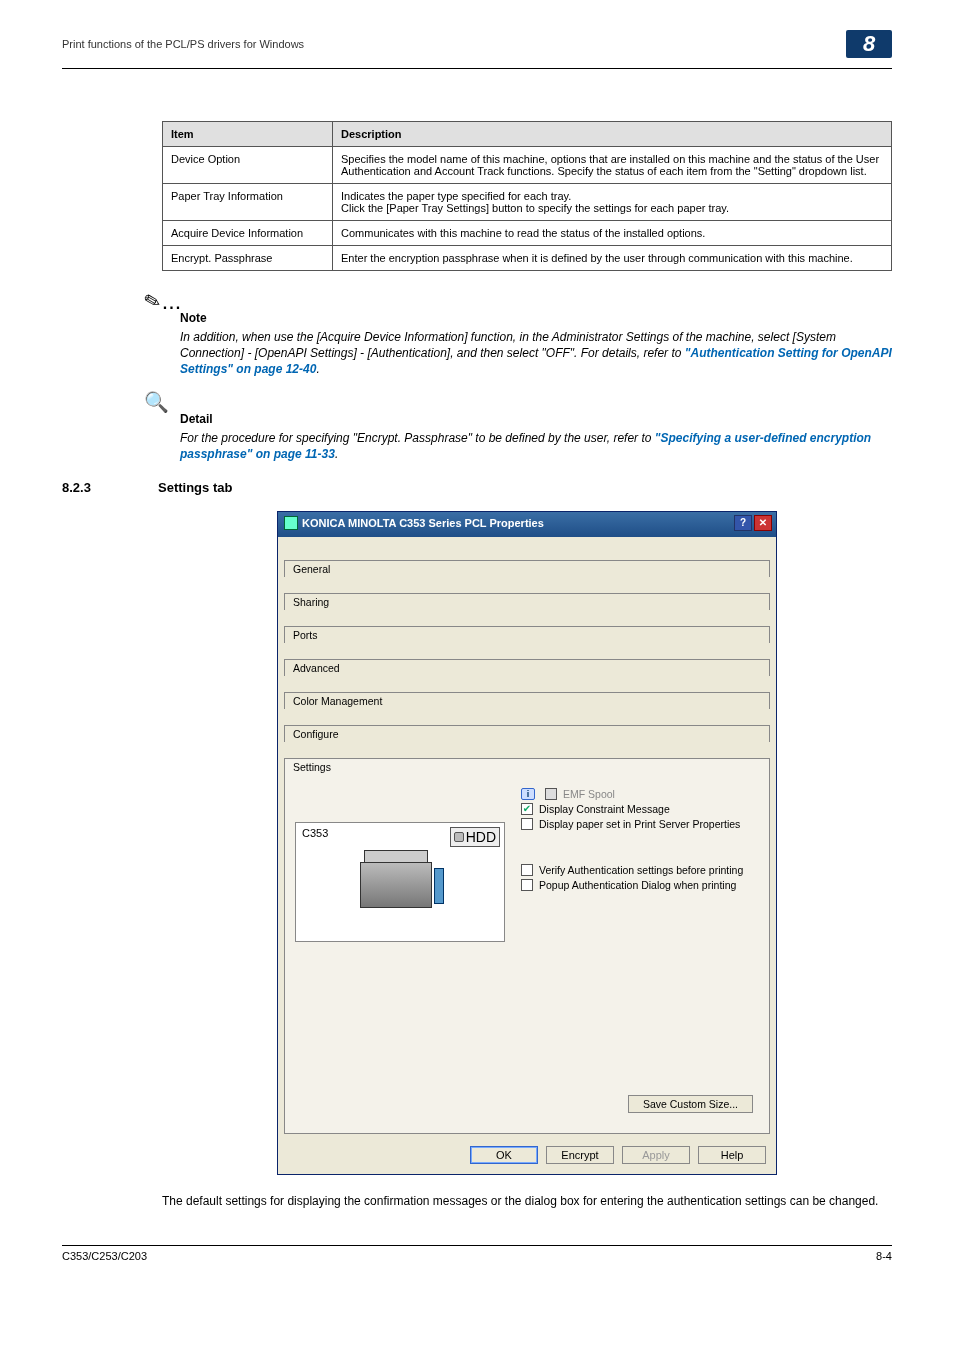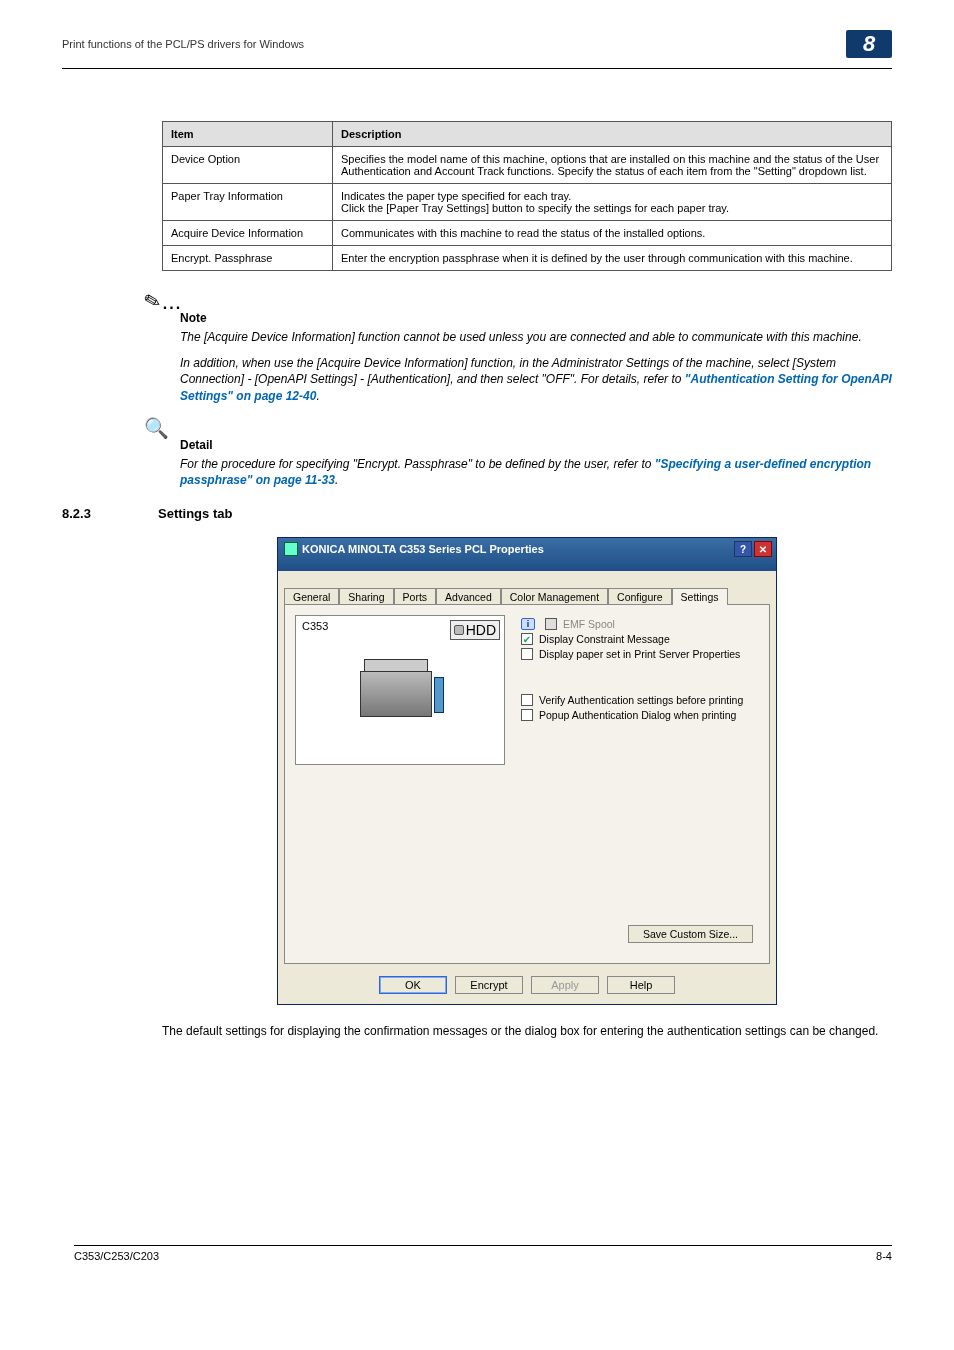--- a/index.html
+++ b/index.html
@@ -72,29 +72,29 @@
     background: #ece9d8;
     font-size: 11px;
     font-family: Tahoma, Arial, sans-serif;
   }
   .dlg-title {
     background: linear-gradient(#3a6ea5,#1f4e87);
     color: #fff;
     display: flex;
     align-items: center;
     justify-content: space-between;
-    padding: 3px 4px 14px 6px;
+    padding: 3px 4px 6px 6px;
     font-weight: bold;
   }
   .dlg-title-left { display:flex; align-items:center; gap:4px; }
   .dlg-app-icon { width:14px; height:14px; background:#6fc; border:1px solid #063; display:inline-block;}
   .dlg-btns { display:flex; gap:2px; }
   .dlg-btn { width:18px; height:16px; background:#c33; color:#fff; border:1px solid #800; display:flex; align-items:center; justify-content:center; font-size:10px; font-weight:bold;}
   .dlg-btn.help { background:#35a; border-color:#236;}
-  .tab-strip { display:flex; padding: 16px 6px 0 6px; gap:0; }
+  .tab-strip { display:flex; padding: 22px 6px 0 6px; gap:16px;flex-direction:column; }
   .tab {
     border: 1px solid #888;
     border-bottom: none;
     padding: 2px 8px;
     background: #ece9d8;
     font-size: 10.5px;
     position: relative;
     top: 1px;
   }
   .tab.active { background: #f4f2ea; z-index: 2; }
@@ -105,23 +105,24 @@
     padding: 10px;
     min-height: 360px;
     position: relative;
   }
   .panel-layout { display:flex; gap:16px; }
   .left-col { width: 210px; }
   .right-col { flex:1; }
   .inner-box {
     border: 1px solid #888;
     background:#fff;
-    height: 150px;
+    height: 120px;
     position:relative;
     padding:4px 6px;
+    margin-top:37px;
   }
   .model-name { font-size:11px; }
   .hdd-badge {
     position:absolute; top:4px; right:4px;
     border:1px solid #555; background:#eee; font-size:14px; padding:1px 3px;
     display:flex; align-items:center; gap:2px;
   }
   .hdd-cylinder { width:10px; height:10px; border:1px solid #555; border-radius:2px; background:#bbb;}
   .printer-illu {
     position:absolute; left:50%; top:52%; transform:translate(-50%,-50%);
@@ -132,35 +133,35 @@
   .printer-illu .panel { position:absolute; right:6px; top:24px; width:10px; height:36px; background:#59c; border:1px solid #036;}
   .chk-row { display:flex; align-items:center; gap:6px; font-size:10.5px; margin:3px 0; }
   .chk { width:12px; height:12px; border:1px solid #555; background:#fff; display:inline-flex; align-items:center; justify-content:center; font-size:10px; color:#1a6;}
   .chk.disabled { background:#ddd; color:#888;}
   .info-icon { width:14px; height:12px; border:1px solid #36c; background:#cdf; color:#036; font-size:9px; font-weight:bold; display:inline-flex; align-items:center; justify-content:center; border-radius:2px; margin-right:4px;}
   .savebtn {
     position:absolute; right:16px; bottom:20px;
     border:1px solid #888; background:#ece9d8; padding:2px 14px; font-size:10.5px;
   }
   .dlg-footer {
-    display:flex; justify-content:center; gap:8px; padding: 6px 10px 10px 10px;
+    display:flex; justify-content:flex-end; gap:8px; padding: 6px 10px 10px 10px;
   }
   .dlg-footer button {
     width:68px; padding:2px 0; font-size:11px; border:1px solid #888; background:#ece9d8;
   }
   .dlg-footer button.disabled { color:#999; }
   .dlg-footer button.default { border:1px solid #36c; box-shadow: 0 0 0 1px #7af inset; }
 
   .body-text { font-size:12px; line-height:1.35; margin-top: 6px; }
 
   .page-footer {
     position:absolute; bottom:28px; left:62px; right:62px;
     border-top:1px solid #000;
     display:flex; justify-content:space-between;
-    font-size:11px; padding-top:4px;margin-left:12px;
+    font-size:11px; padding-top:4px;
   }
 </style>
 </head>
 <body>
 
 <div class="page">
   <div class="header-row">
     <div class="header-title">Print functions of the PCL/PS drivers for Windows</div>
     <div class="chapter-box">8</div>
   </div>
@@ -193,21 +194,20 @@
           </tr>
       </tbody>
     </table>
 
     <div class="note-block">
       <div style="margin-left:-18px;">
         <span class="note-icon">✎</span><span class="dots">...</span>
       </div>
       <div class="note-label">Note</div>
       <div class="note-body">
-        <p>The [Acquire Device Information] function cannot be used unless you are connected and able to communicate with this machine.</p>
         <p>
           <span>In addition, when use the [Acquire Device Information] function, in the Administrator Settings of the machine, select [System Connection] - [OpenAPI Settings] - [Authentication], and then select "OFF". For details, refer to </span><a class="link">"Authentication Setting for OpenAPI Settings" on page 12-40</a><span>.</span>
         </p>
       </div>
     </div>
 
     <div class="note-block">
       <div style="margin-left:-18px;">
         <span class="detail-icon">🔍</span>
       </div>

